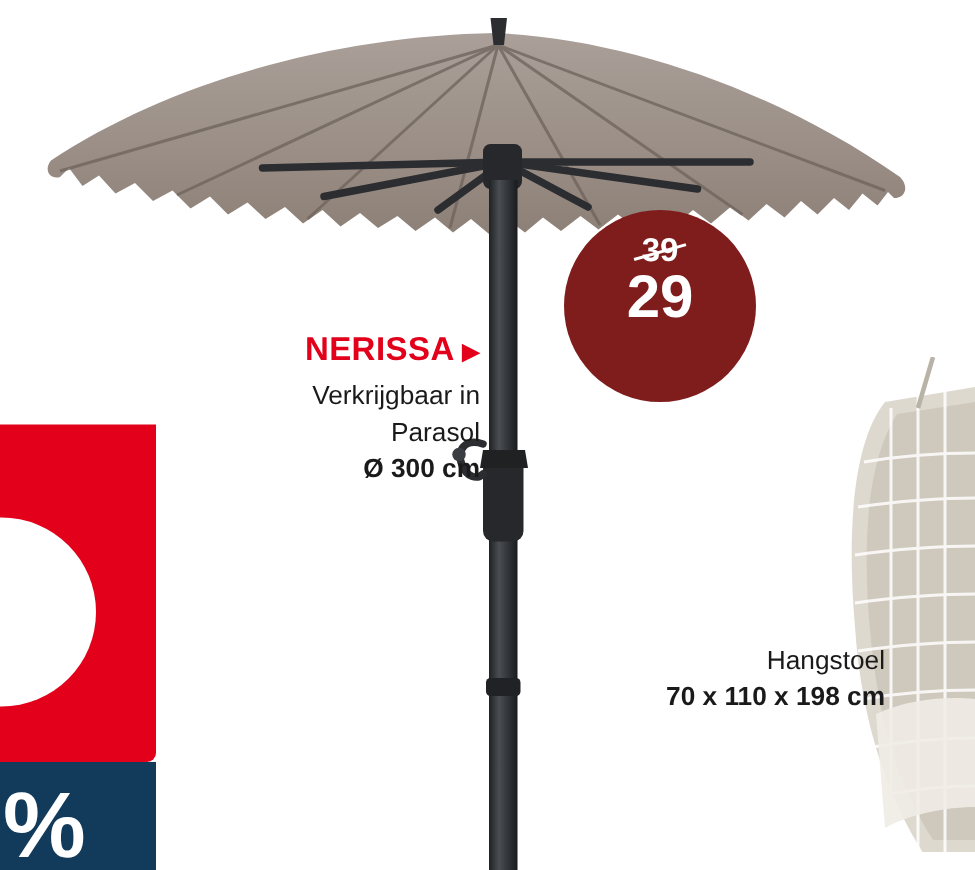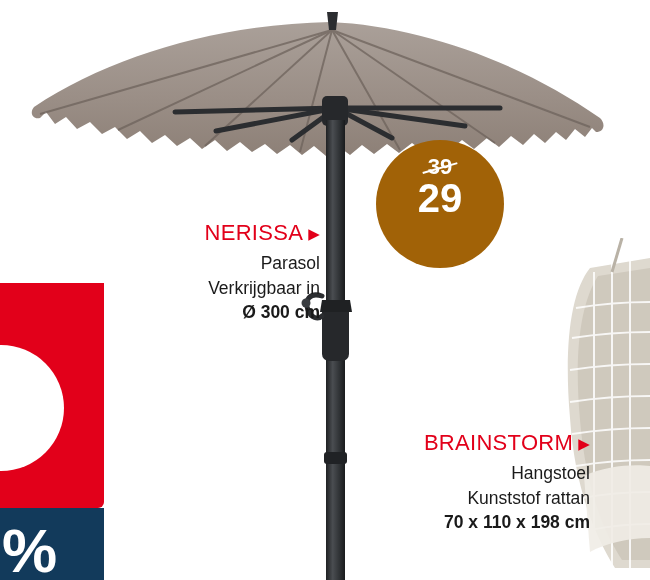--- a/index.html
+++ b/index.html
@@ -76,21 +76,21 @@
   }
 
   
   .price-badge {
     position: absolute;
     left: 376px;
     top: 140px;
     width: 128px;
     height: 128px;
     border-radius: 50%;
-    background: #a16207;
+    background: #7f1d1d;
     color: #ffffff;
     text-align: center;
   }
   .price-old {
     position: absolute;
     left: 0;
     top: 16px;
     width: 128px;
     font-size: 22px;
     font-weight: bold;
@@ -125,21 +125,21 @@
   .product-text {
     position: absolute;
     text-align: right;
     color: #1a1a1a;
     font-size: 17.5px;
     line-height: 1.38;
   }
   .product-brand {
     color: #e2001a;
     font-size: 22px;
-    font-weight: normal;
+    font-weight: bold;
     letter-spacing: 0.3px;
     margin-bottom: 3px;
     white-space: nowrap;
   }
   .brand-arrow {
     display: inline-block;
     margin-left: 5px;
     font-size: 15px;
     vertical-align: 1px;
   }
@@ -277,27 +277,23 @@
     <div class="price-old">
       <span class="strike">39</span>
     </div>
     <div class="price-new">29</div>
   </div>
 
   <div class="product-text" id="nerissa-text">
     <div class="product-brand">
       <span>NERISSA</span><span class="brand-arrow">▶</span>
     </div>
+    <div class="product-line">Verkrijgbaar in</div>
     <div class="product-line">Parasol</div>
-    <div class="product-line">Verkrijgbaar in</div>
     <div class="product-line bold">Ø 300 cm</div>
   </div>
 
   <div class="product-text" id="brainstorm-text">
-    <div class="product-brand">
-      <span>BRAINSTORM</span><span class="brand-arrow">▶</span>
-    </div>
     <div class="product-line">Hangstoel</div>
-    <div class="product-line">Kunststof rattan</div>
     <div class="product-line bold">70 x 110 x 198 cm</div>
   </div>
 
 </div>
 
 </body></html>

